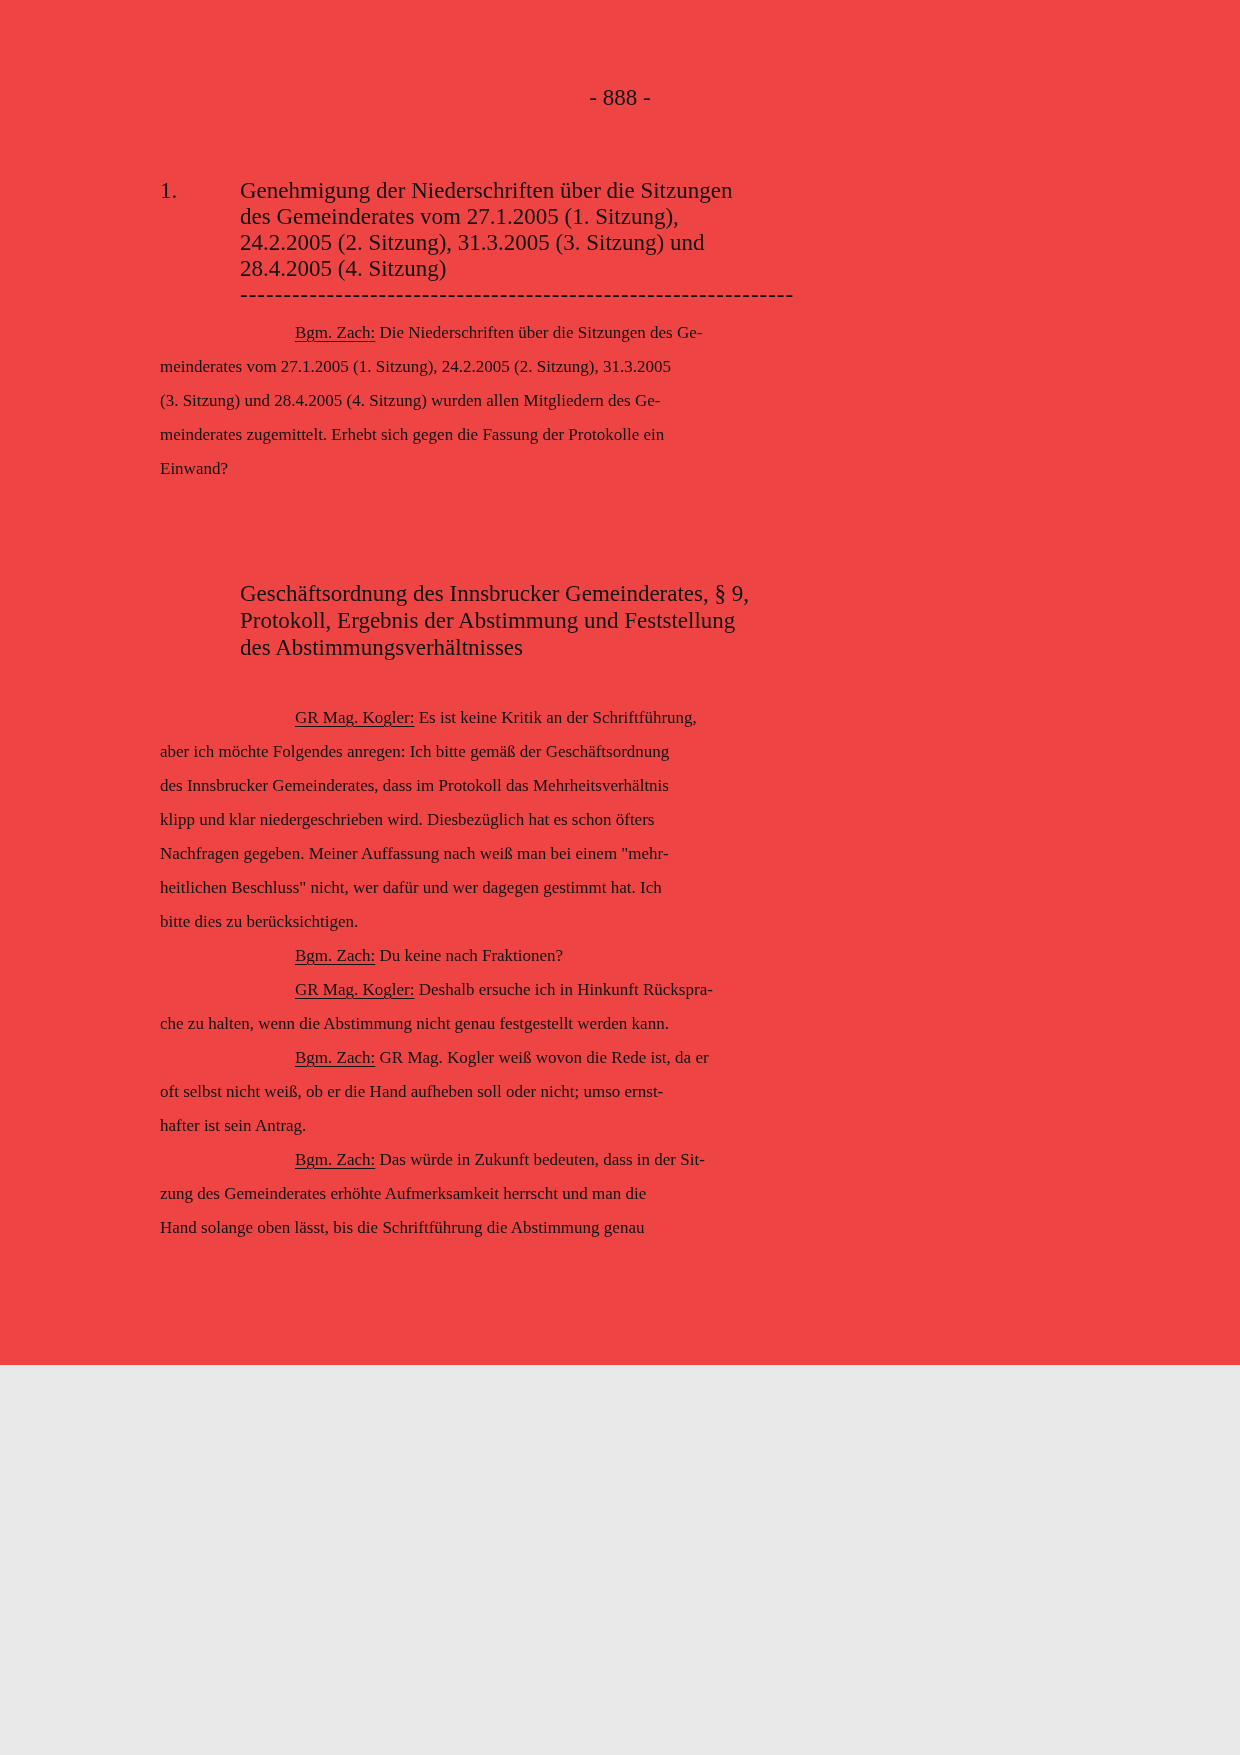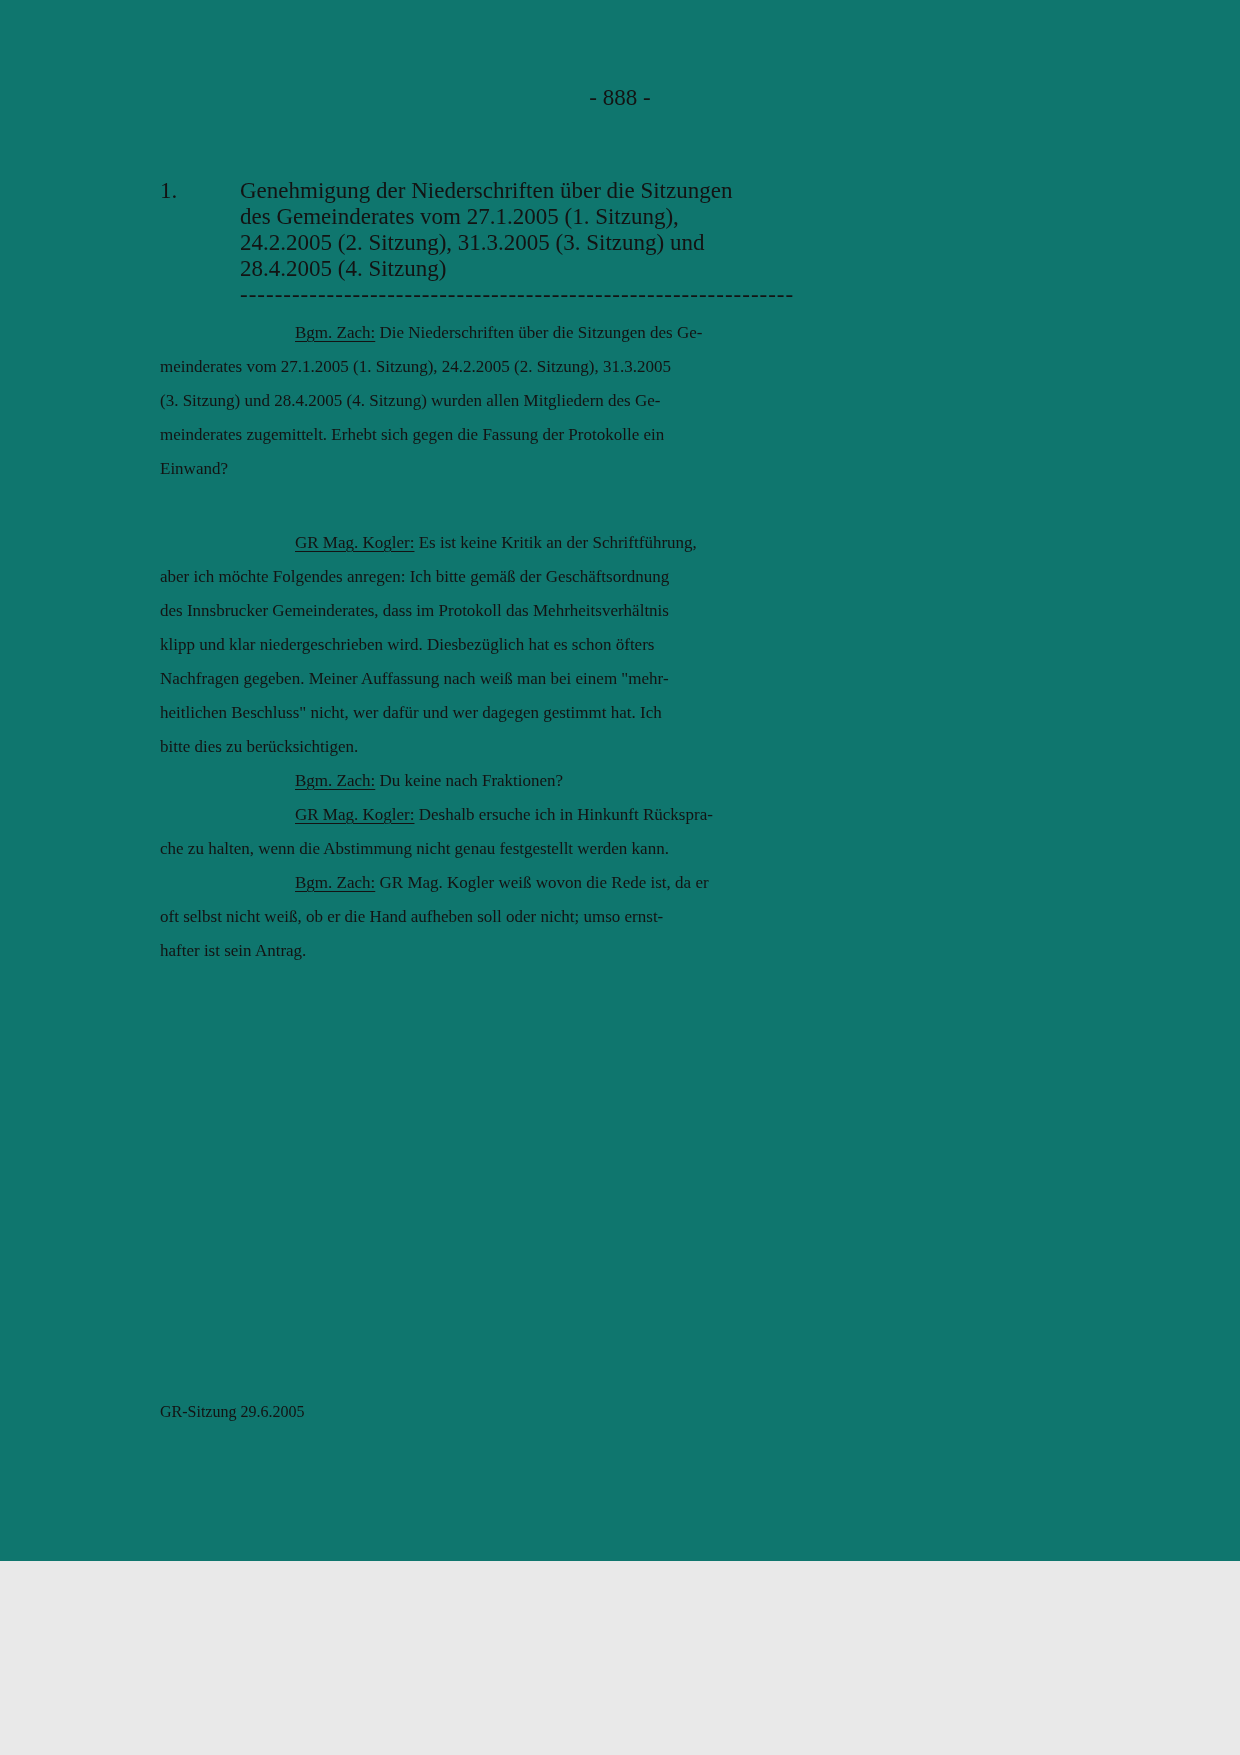--- a/index.html
+++ b/index.html
@@ -3,22 +3,22 @@
 <meta charset="utf-8">
 <style>
   html, body {
     margin: 0;
     padding: 0;
     background: #e9e9e9;
   }
   .page {
     position: relative;
     width: 1240px;
-    height: 1561px;
-    background: #0f766e;
+    height: 1365px;
+    background: #ef4444;
     color: #131313;
     font-family: "Liberation Serif", "DejaVu Serif", serif;
     box-sizing: border-box;
     overflow: hidden;
   }
   .page-number {
     padding-top: 84px;
     text-align: center;
     font-size: 23px;
     line-height: 28px;
@@ -100,37 +100,43 @@
         <div class="agenda-divider">----------------------------------------------------------------</div>
       </div>
     </div>
 
     <p class="para intro"><span class="speaker">Bgm. Zach:</span><span> Die Niederschriften über die Sitzungen des Ge-
 meinderates vom 27.1.2005 (1. Sitzung), 24.2.2005 (2. Sitzung), 31.3.2005
 (3. Sitzung) und 28.4.2005 (4. Sitzung) wurden allen Mitgliedern des Ge-
 meinderates zugemittelt. Erhebt sich gegen die Fassung der Protokolle ein
 Einwand?</span></p>
 
+    <div class="reference">Geschäftsordnung des Innsbrucker Gemeinderates, § 9,
+Protokoll, Ergebnis der Abstimmung und Feststellung
+des Abstimmungsverhältnisses</div>
 
     <p class="para discussion-start"><span class="speaker">GR Mag. Kogler:</span><span> Es ist keine Kritik an der Schriftführung,
 aber ich möchte Folgendes anregen: Ich bitte gemäß der Geschäftsordnung
 des Innsbrucker Gemeinderates, dass im Protokoll das Mehrheitsverhältnis
 klipp und klar niedergeschrieben wird. Diesbezüglich hat es schon öfters
 Nachfragen gegeben. Meiner Auffassung nach weiß man bei einem "mehr-
 heitlichen Beschluss" nicht, wer dafür und wer dagegen gestimmt hat. Ich
 bitte dies zu berücksichtigen.</span></p>
 
     <p class="para"><span class="speaker">Bgm. Zach:</span><span> Du keine nach Fraktionen?</span></p>
 
 
     <p class="para"><span class="speaker">GR Mag. Kogler:</span><span> Deshalb ersuche ich in Hinkunft Rückspra-
 che zu halten, wenn die Abstimmung nicht genau festgestellt werden kann.</span></p>
 
     <p class="para"><span class="speaker">Bgm. Zach:</span><span> GR Mag. Kogler weiß wovon die Rede ist, da er
 oft selbst nicht weiß, ob er die Hand aufheben soll oder nicht; umso ernst-
 hafter ist sein Antrag.</span></p>
 
+    <p class="para"><span class="speaker">Bgm. Zach:</span><span> Das würde in Zukunft bedeuten, dass in der Sit-
+zung des Gemeinderates erhöhte Aufmerksamkeit herrscht und man die
+Hand solange oben lässt, bis die Schriftführung die Abstimmung genau</span></p>
 
   </div>
 
   <div class="footer">GR-Sitzung 29.6.2005</div>
 
 </div>
 
 </body></html>

